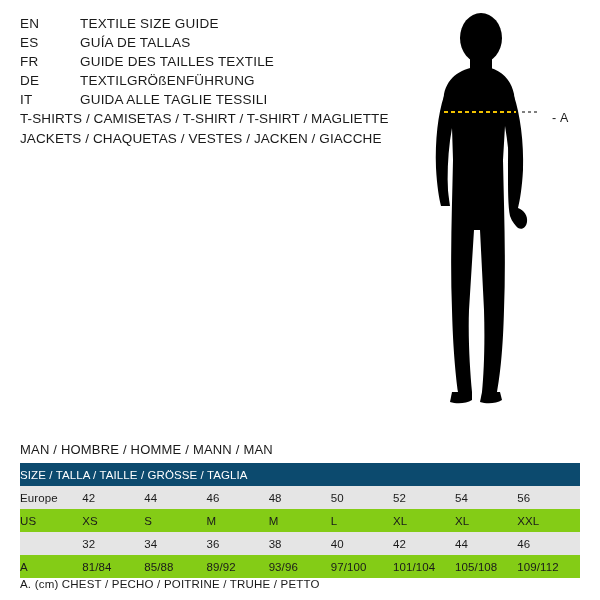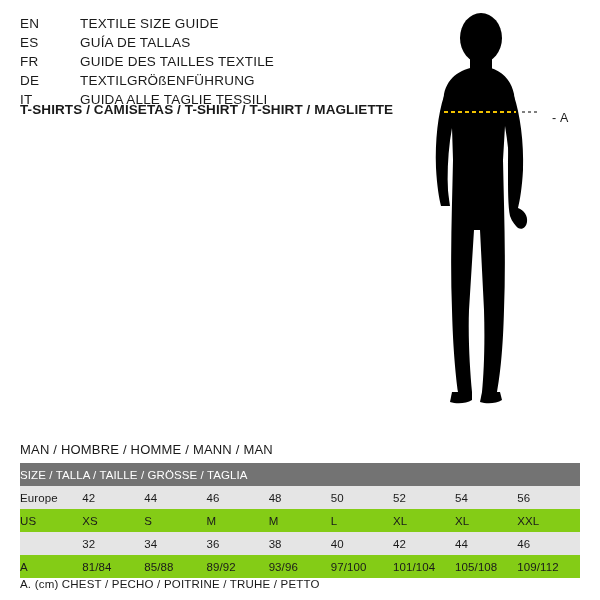--- a/index.html
+++ b/index.html
@@ -45,23 +45,22 @@
     letter-spacing: 0.2px;
     color: #1a1a1a;
     white-space: nowrap;
     margin-left: 20px;
   }
 
   
   .category-block {
     position: absolute;
     left: 20px;
-    top: 102px;
+    top: 111px;
     width: 400px;
-    font-weight: bold;
   }
   .category-line {
     font-size: 13.5px;
     letter-spacing: 0.1px;
     height: 20px;
     white-space: nowrap;
     color: #1a1a1a;
   }
 
   
@@ -104,21 +103,21 @@
     font-size: 11.5px;
     color: #1a1a1a;
   }
   table.size-table td {
     padding: 3px 0 3px 0;
     height: 17px;
     vertical-align: middle;
     letter-spacing: 0.1px;
   }
   .row-head {
-    background: #737373;
+    background: #0c4a6e;
     color: #ffffff;
     font-size: 11.5px;
   }
   .row-head td {
     padding-left: 2px;
   }
   .row-shade {
     background: #e5e5e5;
   }
   .row-plain {
@@ -161,20 +160,21 @@
       <span class="lang-text">TEXTILGRÖßENFÜHRUNG</span>
     </div>
     <div class="lang-row">
       <span class="lang-code">IT</span>
       <span class="lang-text">GUIDA ALLE TAGLIE TESSILI</span>
     </div>
   </div>
 
   <div class="category-block">
     <div class="category-line">T-SHIRTS / CAMISETAS / T-SHIRT / T-SHIRT / MAGLIETTE</div>
+    <div class="category-line">JACKETS / CHAQUETAS / VESTES / JACKEN / GIACCHE</div>
   </div>
 
   <div class="figure-wrap">
     <svg width="200" height="400" viewBox="0 0 200 400">
 
       <ellipse cx="81" cy="28" rx="21" ry="25" fill="#000000"></ellipse>
 
       <rect x="70" y="48" width="22" height="14" fill="#000000"></rect>
 
       <path d="M81 56

